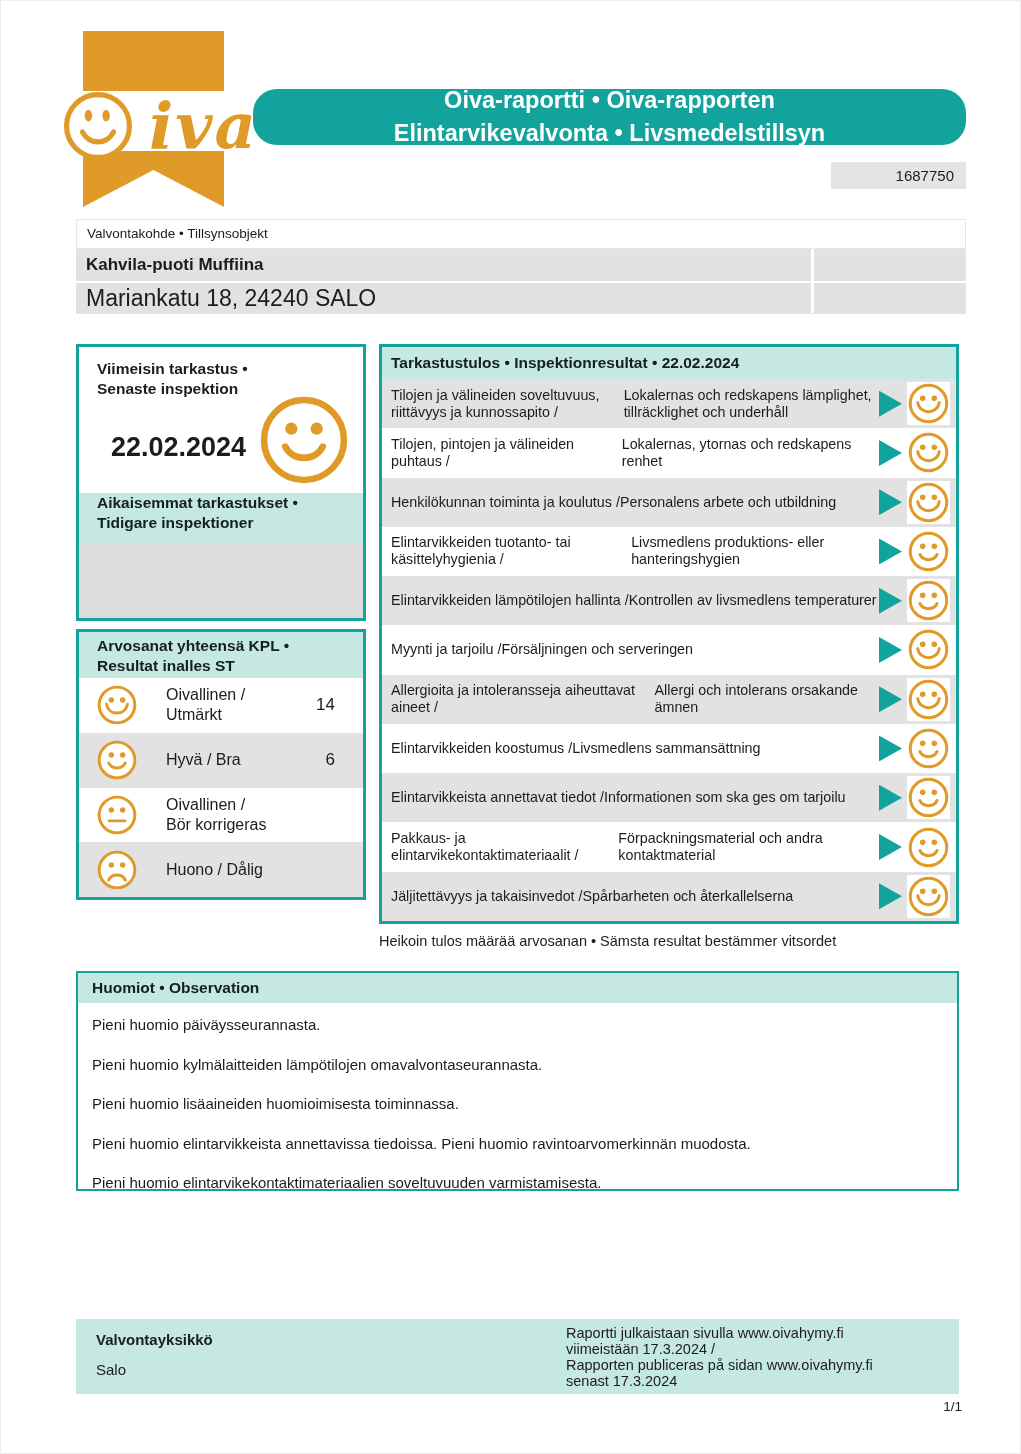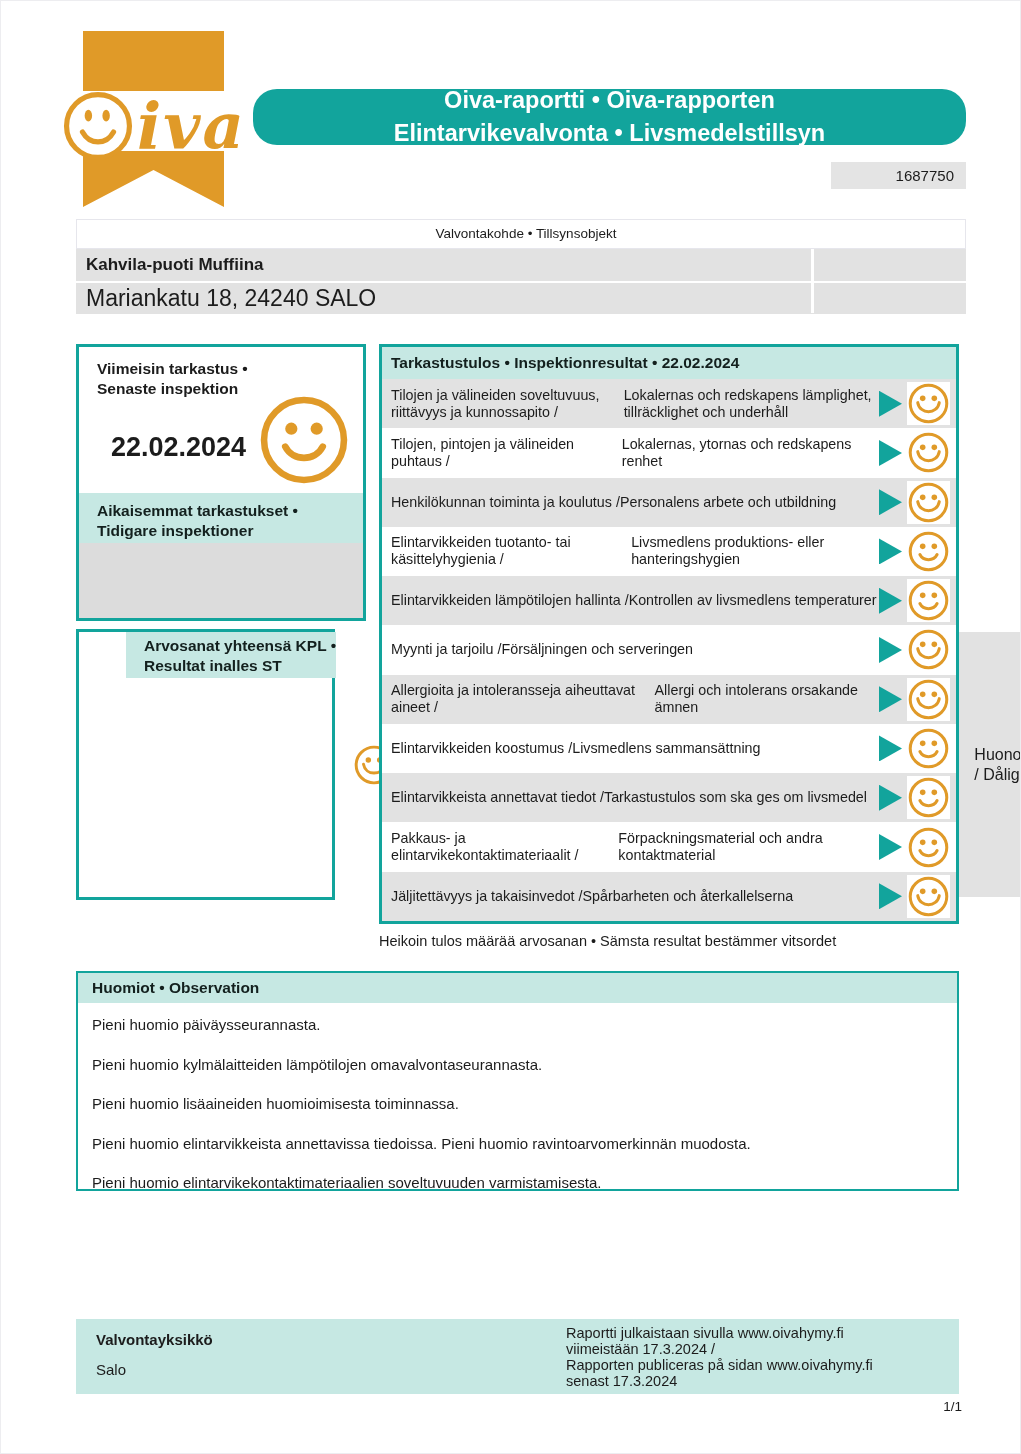--- a/index.html
+++ b/index.html
@@ -10,54 +10,54 @@
     --ink:#1C1C1C;
   }
   *{box-sizing:border-box;margin:0;padding:0;}
   body{background:#fff;font-family:"Liberation Sans",sans-serif;color:var(--ink);}
   .page{position:relative;width:1021px;height:1454px;background:#fff;border:1px solid #ededf0;overflow:hidden;}
 
   
   .ribbon-top{position:absolute;left:82px;top:30px;width:141px;height:60px;background:var(--orange);}
   .ribbon-bottom{position:absolute;left:82px;top:150px;width:141px;height:56px;background:var(--orange);
     clip-path:polygon(0 0,100% 0,100% 100%,50% 34%,0 100%);}
-  .logo-text{position:absolute;left:60px;top:88px;display:flex;align-items:center;gap:2px;}
+  .logo-text{position:absolute;left:60px;top:88px;display:flex;align-items:center;gap:14px;}
   .logo-text .face-logo{width:74px;height:74px;}
   .logo-iva{font-family:"DejaVu Serif",serif;font-style:italic;font-weight:bold;
     font-size:64px;line-height:74px;color:var(--orange);letter-spacing:2px;}
 
   
   .banner{position:absolute;left:252px;top:88px;width:713px;height:56px;background:var(--teal);
     display:flex;flex-direction:column;justify-content:center;align-items:center;border-radius:24px;}
   .banner div{color:#fff;font-weight:bold;font-size:23.5px;line-height:33px;}
   .report-number{position:absolute;left:830px;top:161px;width:135px;height:27px;background:#E4E4E4;
     font-size:15px;line-height:27px;text-align:right;padding-right:12px;}
 
   
   .subject{position:absolute;left:75px;top:218px;width:890px;}
-  .subject-label{height:30px;background:#fff;border:1px solid #E6E6EC;font-size:13.5px;line-height:28px;padding-left:10px;text-align:center;}
+  .subject-label{height:30px;background:#fff;border:1px solid #E6E6EC;font-size:13.5px;line-height:28px;padding-left:10px;}
   .subject-name{height:32px;background:var(--row-gray);font-size:17px;font-weight:bold;line-height:32px;padding-left:10px;position:relative;}
   .subject-gap{height:2px;background:#fff;}
   .subject-address{height:31px;background:var(--row-gray);font-size:23px;line-height:31px;padding-left:10px;}
   .subject-vline{position:absolute;left:735px;top:0;width:3px;height:64px;background:#fff;}
 
   
   .panel{position:absolute;border:3px solid var(--teal);background:#fff;}
   .band{background:var(--teal-light);font-weight:bold;font-size:15.5px;color:#13201e;}
 
   
   .panel-latest{left:75px;top:343px;width:290px;height:277px;}
   .latest-title{padding:12px 0 0 18px;line-height:20px;font-weight:bold;font-size:15.5px;}
   .latest-date{position:absolute;left:32px;top:85px;font-weight:bold;font-size:27px;}
   .latest-face{position:absolute;right:12px;top:46px;width:94px;height:94px;}
-  .previous-band{position:absolute;left:0;right:0;top:146px;height:50px;padding:8px 0 0 18px;line-height:20px;}
+  .previous-band{position:absolute;left:0;right:0;top:146px;height:50px;padding:0 0 0 18px;line-height:20px;}
   .previous-empty{position:absolute;left:0;right:0;top:196px;bottom:0;background:#DCDCDC;}
 
   
-  .panel-grades{left:75px;top:628px;width:259px;height:271px;display:flex;flex-direction:row;padding-left:47px;}
+  .panel-grades{left:75px;top:628px;width:290px;height:271px;display:flex;flex-direction:column;}
   .grades-band{height:46px;padding:4px 0 0 18px;line-height:20px;flex:none;}
   .grade-row{flex:1;display:flex;align-items:center;}
   .grade-row:nth-child(odd){background:var(--row-gray);}
   .grade-face{width:42px;height:42px;margin-left:17px;flex:none;}
   .grade-label{margin-left:28px;font-size:16px;line-height:20px;}
   .grade-count{margin-left:auto;margin-right:28px;font-size:17px;}
 
   
   .panel-results{left:378px;top:343px;width:580px;height:580px;display:flex;flex-direction:column;}
   .results-band{height:32px;line-height:32px;padding-left:9px;flex:none;}
@@ -343,21 +343,21 @@
               <circle cx="36.5" cy="38" r="6.5" fill="var(--orange)"></circle>
               <circle cx="63.5" cy="38" r="6.5" fill="var(--orange)"></circle>
               <path d="M30 57 C 38 73, 62 73, 70 57" fill="none" stroke="var(--orange)" stroke-width="7" stroke-linecap="round"></path>
             </svg>
           </span>
         </div>
     </div>
     <div class="result-row">
       <div class="result-text">
         <div>Elintarvikkeista annettavat tiedot /</div>
-        <div>Tarkastustulos som ska ges om livsmedel</div>
+        <div>Informationen som ska ges om tarjoilu</div>
       </div>
       <div class="result-icons">
           <span class="arrow"></span>
           <span class="result-face">
             <svg viewBox="0 0 100 100" xmlns="http://www.w3.org/2000/svg">
               <circle cx="50" cy="50" r="42.5" fill="#fff" stroke="var(--orange)" stroke-width="7"></circle>
               <circle cx="36.5" cy="38" r="6.5" fill="var(--orange)"></circle>
               <circle cx="63.5" cy="38" r="6.5" fill="var(--orange)"></circle>
               <path d="M30 57 C 38 73, 62 73, 70 57" fill="none" stroke="var(--orange)" stroke-width="7" stroke-linecap="round"></path>
             </svg>

